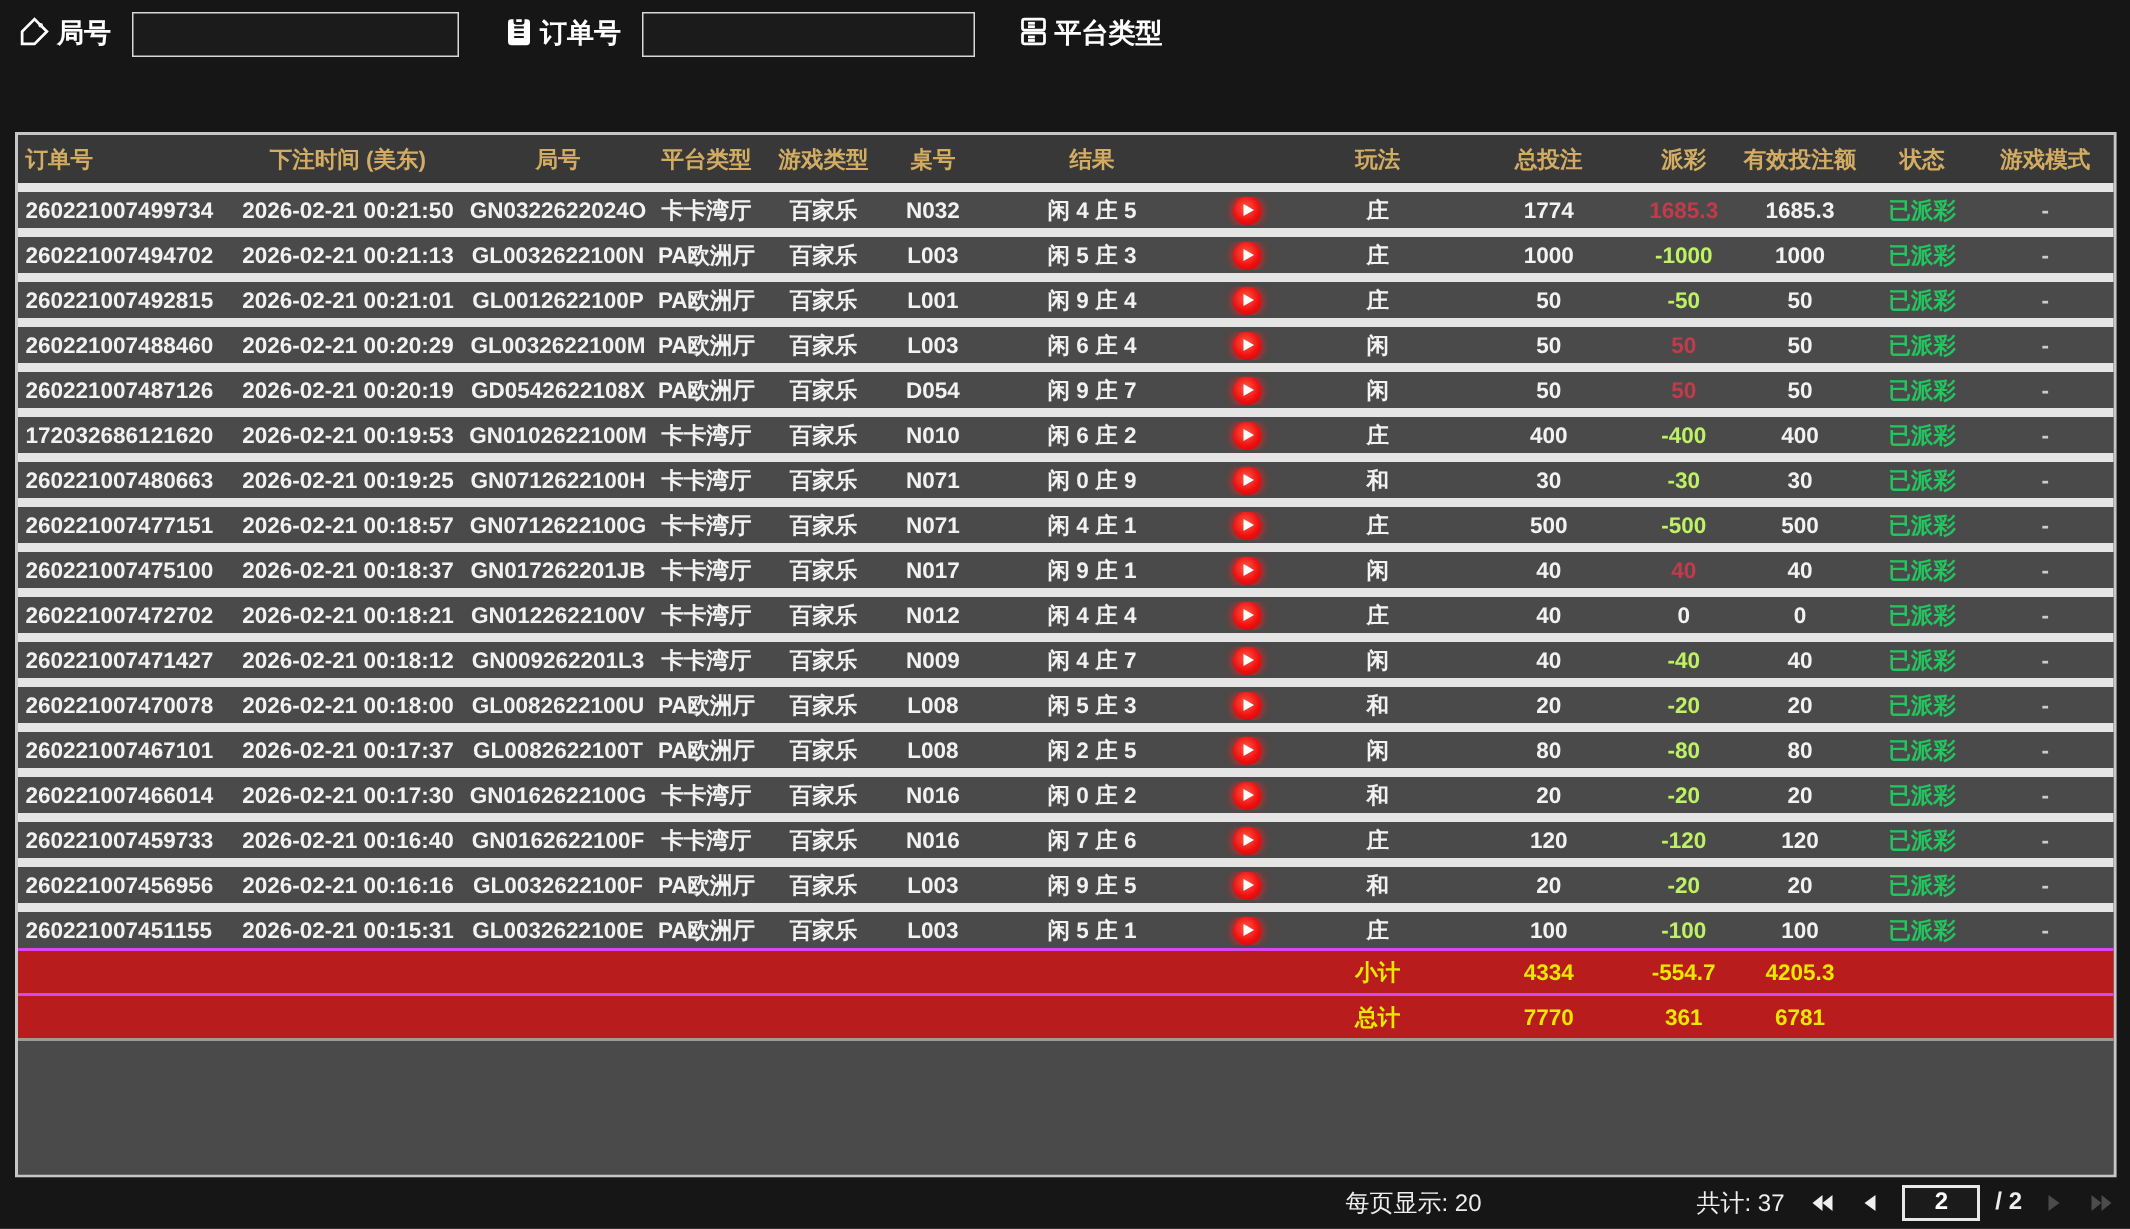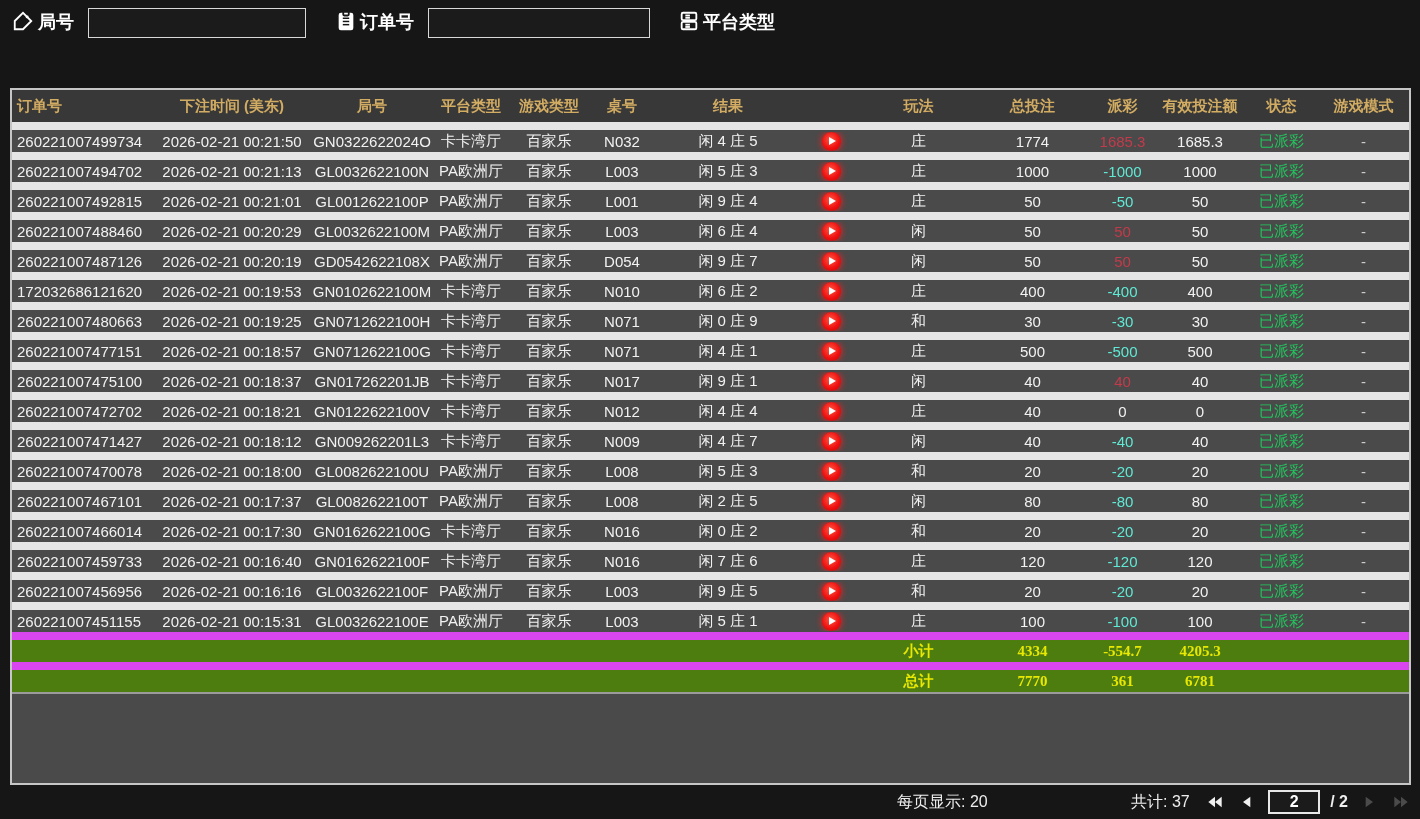--- a/index.html
+++ b/index.html
@@ -46,27 +46,27 @@
     background:#4a4a4a; border:2px solid #c6c6c6;
     display:flex; flex-direction:column;
   }
   .trow {
     display:grid;
     grid-template-columns:140px 160px 120px 78px 78px 68px 144px 62px 113px 115px 65px 90px 73px 1fr;
     align-items:center; flex:0 0 auto;
   }
   .thead { height:32px; background:#383838; }
   .thead .cell { color:#d2ac62; font-weight:bold; font-size:15px; }
-  .tdata { height:30px; background:#4a4a4a; border-top:8px solid #e5e5e5; }
-  .ttotal { height:30px; background:#4d7c0f; border-top:8px solid #d946ef;font-family:Liberation Serif, serif; }
+  .tdata { height:30px; background:#4a4a4a; border-top:6px solid #e5e5e5;font-weight:bold; }
+  .ttotal { height:30px; background:#b91c1c; border-top:2px solid #d946ef; }
   .tfiller { flex:1 1 auto; background:#4a4a4a; border-top:2px solid #9b9b9b; }
   .cell { text-align:center; font-size:15px; color:#f2f2f2; white-space:nowrap; overflow:hidden; }
   .cell.left { text-align:left; padding-left:5px; }
   .pay-red { color:#c23b4b; }
-  .pay-green { color:#5eead4; }
+  .pay-green { color:#bef264; }
   .pay-white { color:#f2f2f2; }
   .status-green { color:#22c55e; }
   .mode-dim { color:#cccccc; }
   .ytotal { color:#e8e800; font-weight:bold; }
   .play-wrap { display:flex; justify-content:center; }
   .play-btn {
     width:19px; height:19px; border-radius:50%; cursor:pointer;
     background:radial-gradient(circle at 45% 40%, #ff5a44 0%, #ee1111 55%, #cc0000 100%);
     box-shadow:0 0 6px 1px rgba(255,30,30,.75);
     display:flex; align-items:center; justify-content:center;

